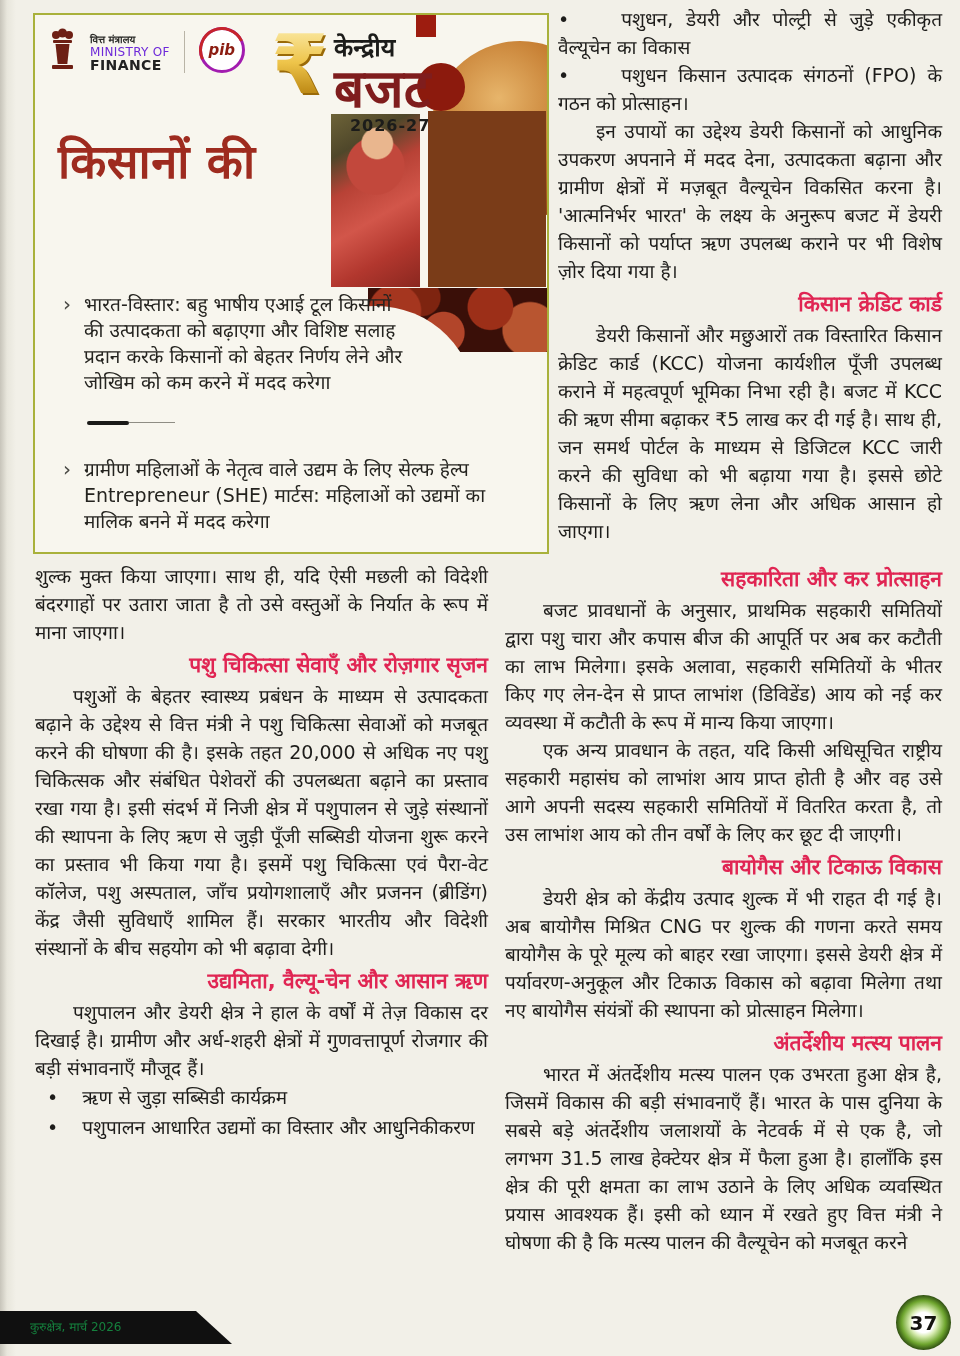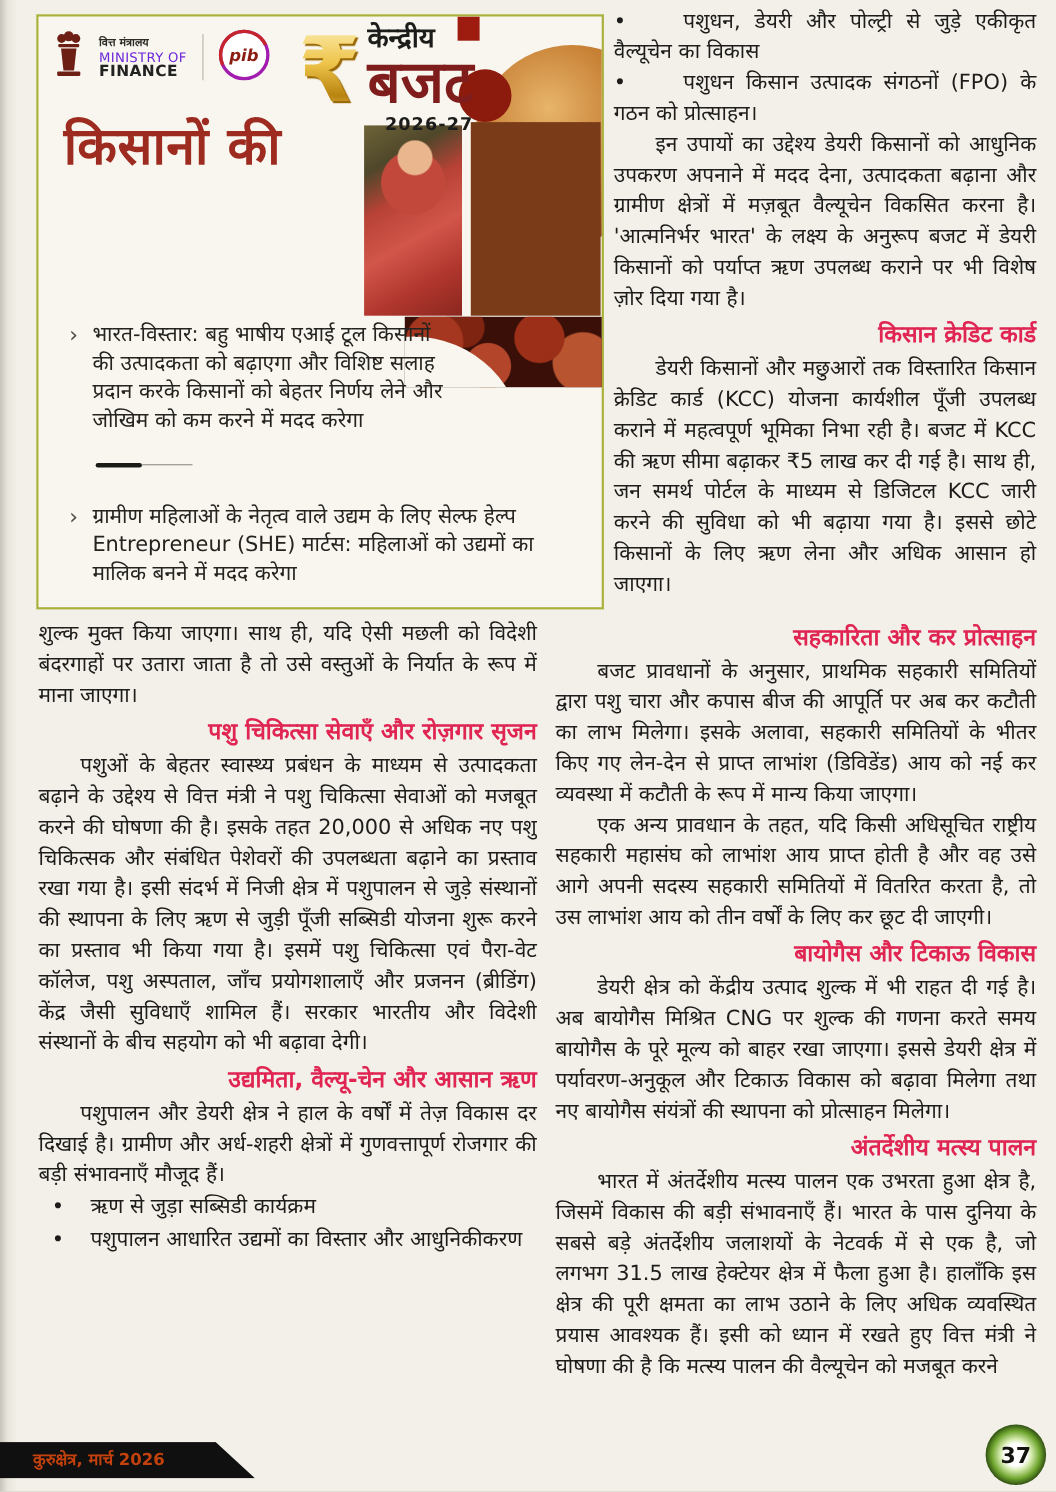--- a/index.html
+++ b/index.html
@@ -21,21 +21,21 @@
   .pib{width:46px;height:46px;border-radius:50%;background:#fff;border:3px solid #a21caf;
     position:relative;display:flex;align-items:center;justify-content:center;box-sizing:border-box;}
   .pib::before{content:"";position:absolute;inset:-3px;border-radius:50%;
     border:3px solid transparent;border-top-color:#c6252b;border-left-color:#c6252b;transform:rotate(20deg);}
   .pib .pib-t{font-size:15px;font-weight:bold;font-style:italic;color:#8c1d12;}
   .budget-logo{position:absolute;left:236px;top:0px;display:flex;z-index:3;}
   .rupee{font-size:82px;font-weight:bold;line-height:100px;
     background:linear-gradient(180deg,#fdf0b5 5%,#eec44a 40%,#b98410 68%,#f6dc7e 95%);
     -webkit-background-clip:text;background-clip:text;color:transparent;
     filter:drop-shadow(2px 2px 0 #9a6a08);}
-  .budget-right{margin:7px 0 0 6px;line-height:1;}
+  .budget-right{margin:20px 0 0 6px;line-height:1;}
   .kendriya{font-size:25px;color:#1c1c1a;font-weight:bold;}
   .bajat{font-size:53px;font-weight:bold;color:#7f1d1d;margin-top:2px;}
   .byear{font-size:16px;font-weight:bold;color:#1c1c1a;letter-spacing:1px;margin-top:3px;text-align:right;}
   .deco-square{position:absolute;left:381px;top:0;width:20px;height:22px;background:#9d1c0f;z-index:1;}
   .deco-circle{position:absolute;right:-62px;top:26px;width:178px;height:178px;border-radius:50%;z-index:0;
     background:radial-gradient(circle at 38% 32%,#e7b56b,#c1762a 48%,#8a3a13 85%);}
   .deco-circle::before{content:"";position:absolute;left:-14px;top:22px;width:48px;height:48px;border-radius:50%;background:#8c1a0d;}
   .photo{position:absolute;z-index:2;}
   .ph-woman{left:296px;top:99px;width:89px;height:173px;
     background:
@@ -52,21 +52,21 @@
   .ph-produce{left:333px;top:273px;width:180px;height:64px;overflow:hidden;
     background:
       radial-gradient(circle at 15% 35%,#a5361f 0 16%,rgba(0,0,0,0) 17%),
       radial-gradient(circle at 42% 70%,#b2452a 0 18%,rgba(0,0,0,0) 19%),
       radial-gradient(circle at 68% 30%,#9c2f18 0 17%,rgba(0,0,0,0) 18%),
       radial-gradient(circle at 90% 65%,#b85530 0 16%,rgba(0,0,0,0) 17%),
       radial-gradient(circle at 30% 15%,#7e2410 0 13%,rgba(0,0,0,0) 14%),
       #3a0f08;}
   .ph-produce::after{content:"";position:absolute;left:-92px;top:18px;width:200px;height:200px;
     border-radius:50%;background:#f8f6ee;}
-  .hero-title{position:absolute;left:23px;top:92px;z-index:3;
+  .hero-title{position:absolute;left:23px;top:120px;z-index:3;
     font-size:47px;font-weight:bold;color:#9e2b1f;line-height:1.16;letter-spacing:.5px;}
   .hero-bullet{position:absolute;display:flex;gap:13px;z-index:3;font-size:19px;line-height:26px;color:#24231f;}
   .hb1{left:28px;top:276px;width:342px;}
   .hb2{left:28px;top:441px;width:430px;}
   .chev{font-size:20px;color:#4a4a45;line-height:26px;}
   .hero-div{position:absolute;left:52px;top:406px;width:88px;height:4px;z-index:3;}
   .hero-div .d1{position:absolute;left:0;top:0;width:42px;height:4px;background:#1a1a18;border-radius:2px;}
   .hero-div .d2{position:absolute;left:42px;top:1px;width:46px;height:1px;background:#8f8d84;}
   
   .col{position:absolute;}
@@ -76,21 +76,21 @@
   .para{margin:0;font-size:19px;line-height:28px;text-align:justify;color:#1d1c1a;}
   .ind{text-indent:38px;}
   .h{font-size:21px;font-weight:bold;color:#e02553;line-height:30px;margin:4px 0 2px;text-align:right;}
   .lc-bullet{display:flex;gap:24px;padding-left:12px;margin:0;font-size:19px;line-height:30px;color:#1d1c1a;}
   .lc-bullet .b{flex:0 0 auto;}
   .rc-bullet .b{font-size:19px;}
   .wgap{display:inline-block;width:52px;}
   
   .ribbon{position:absolute;left:0;top:1311px;width:232px;height:33px;background:#101010;
     clip-path:polygon(0 0,196px 0,232px 33px,0 33px);}
-  .ribbon .rt{color:#c2410c;font-weight:bold;font-size:15px;line-height:33px;padding-left:30px;}
+  .ribbon .rt{color:#15803d;font-weight:normal;font-size:12px;line-height:33px;padding-left:30px;}
   .badge{position:absolute;left:896px;top:1295px;width:55px;height:55px;border-radius:50%;
     background:radial-gradient(circle,#ffffff 0 26%,#d8ecb2 36%,#6fa62f 56%,#223c0c 74%,#000 80%);
     display:flex;align-items:center;justify-content:center;}
   .badge .num{font-size:20px;font-weight:bold;color:#14140f;}
 </style>
 </head>
 <body>
 
 <div class="page">
 

